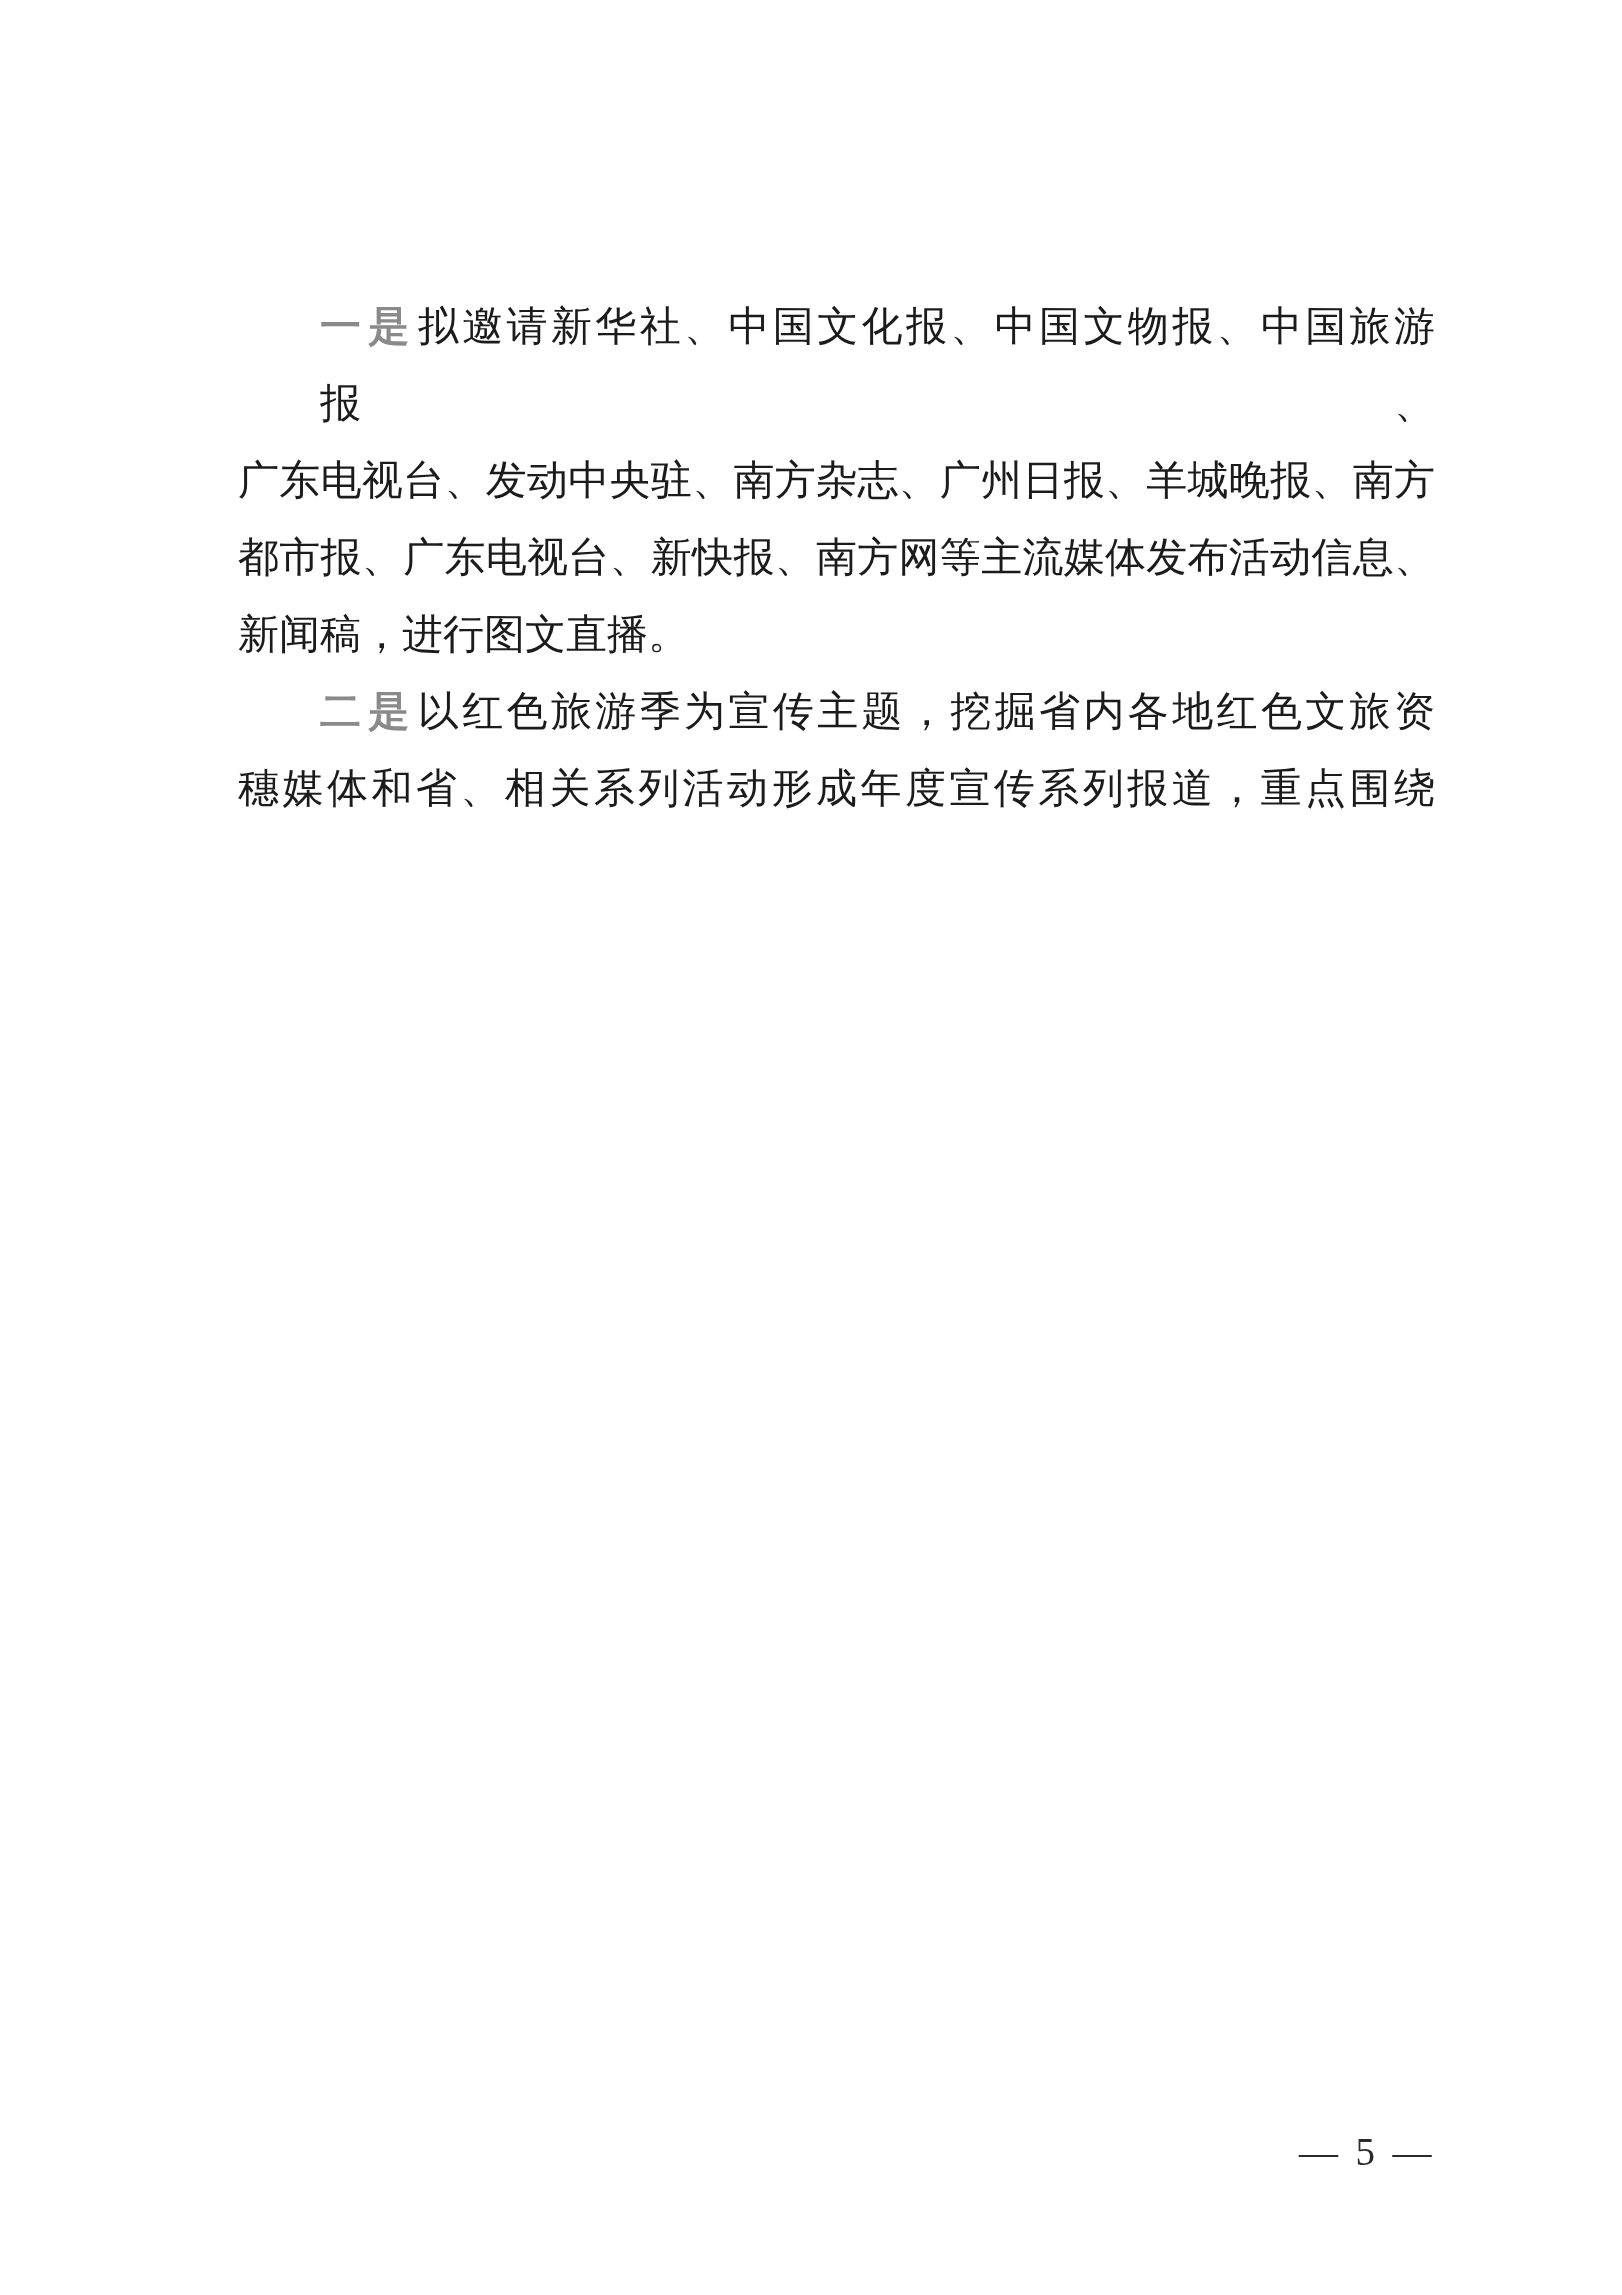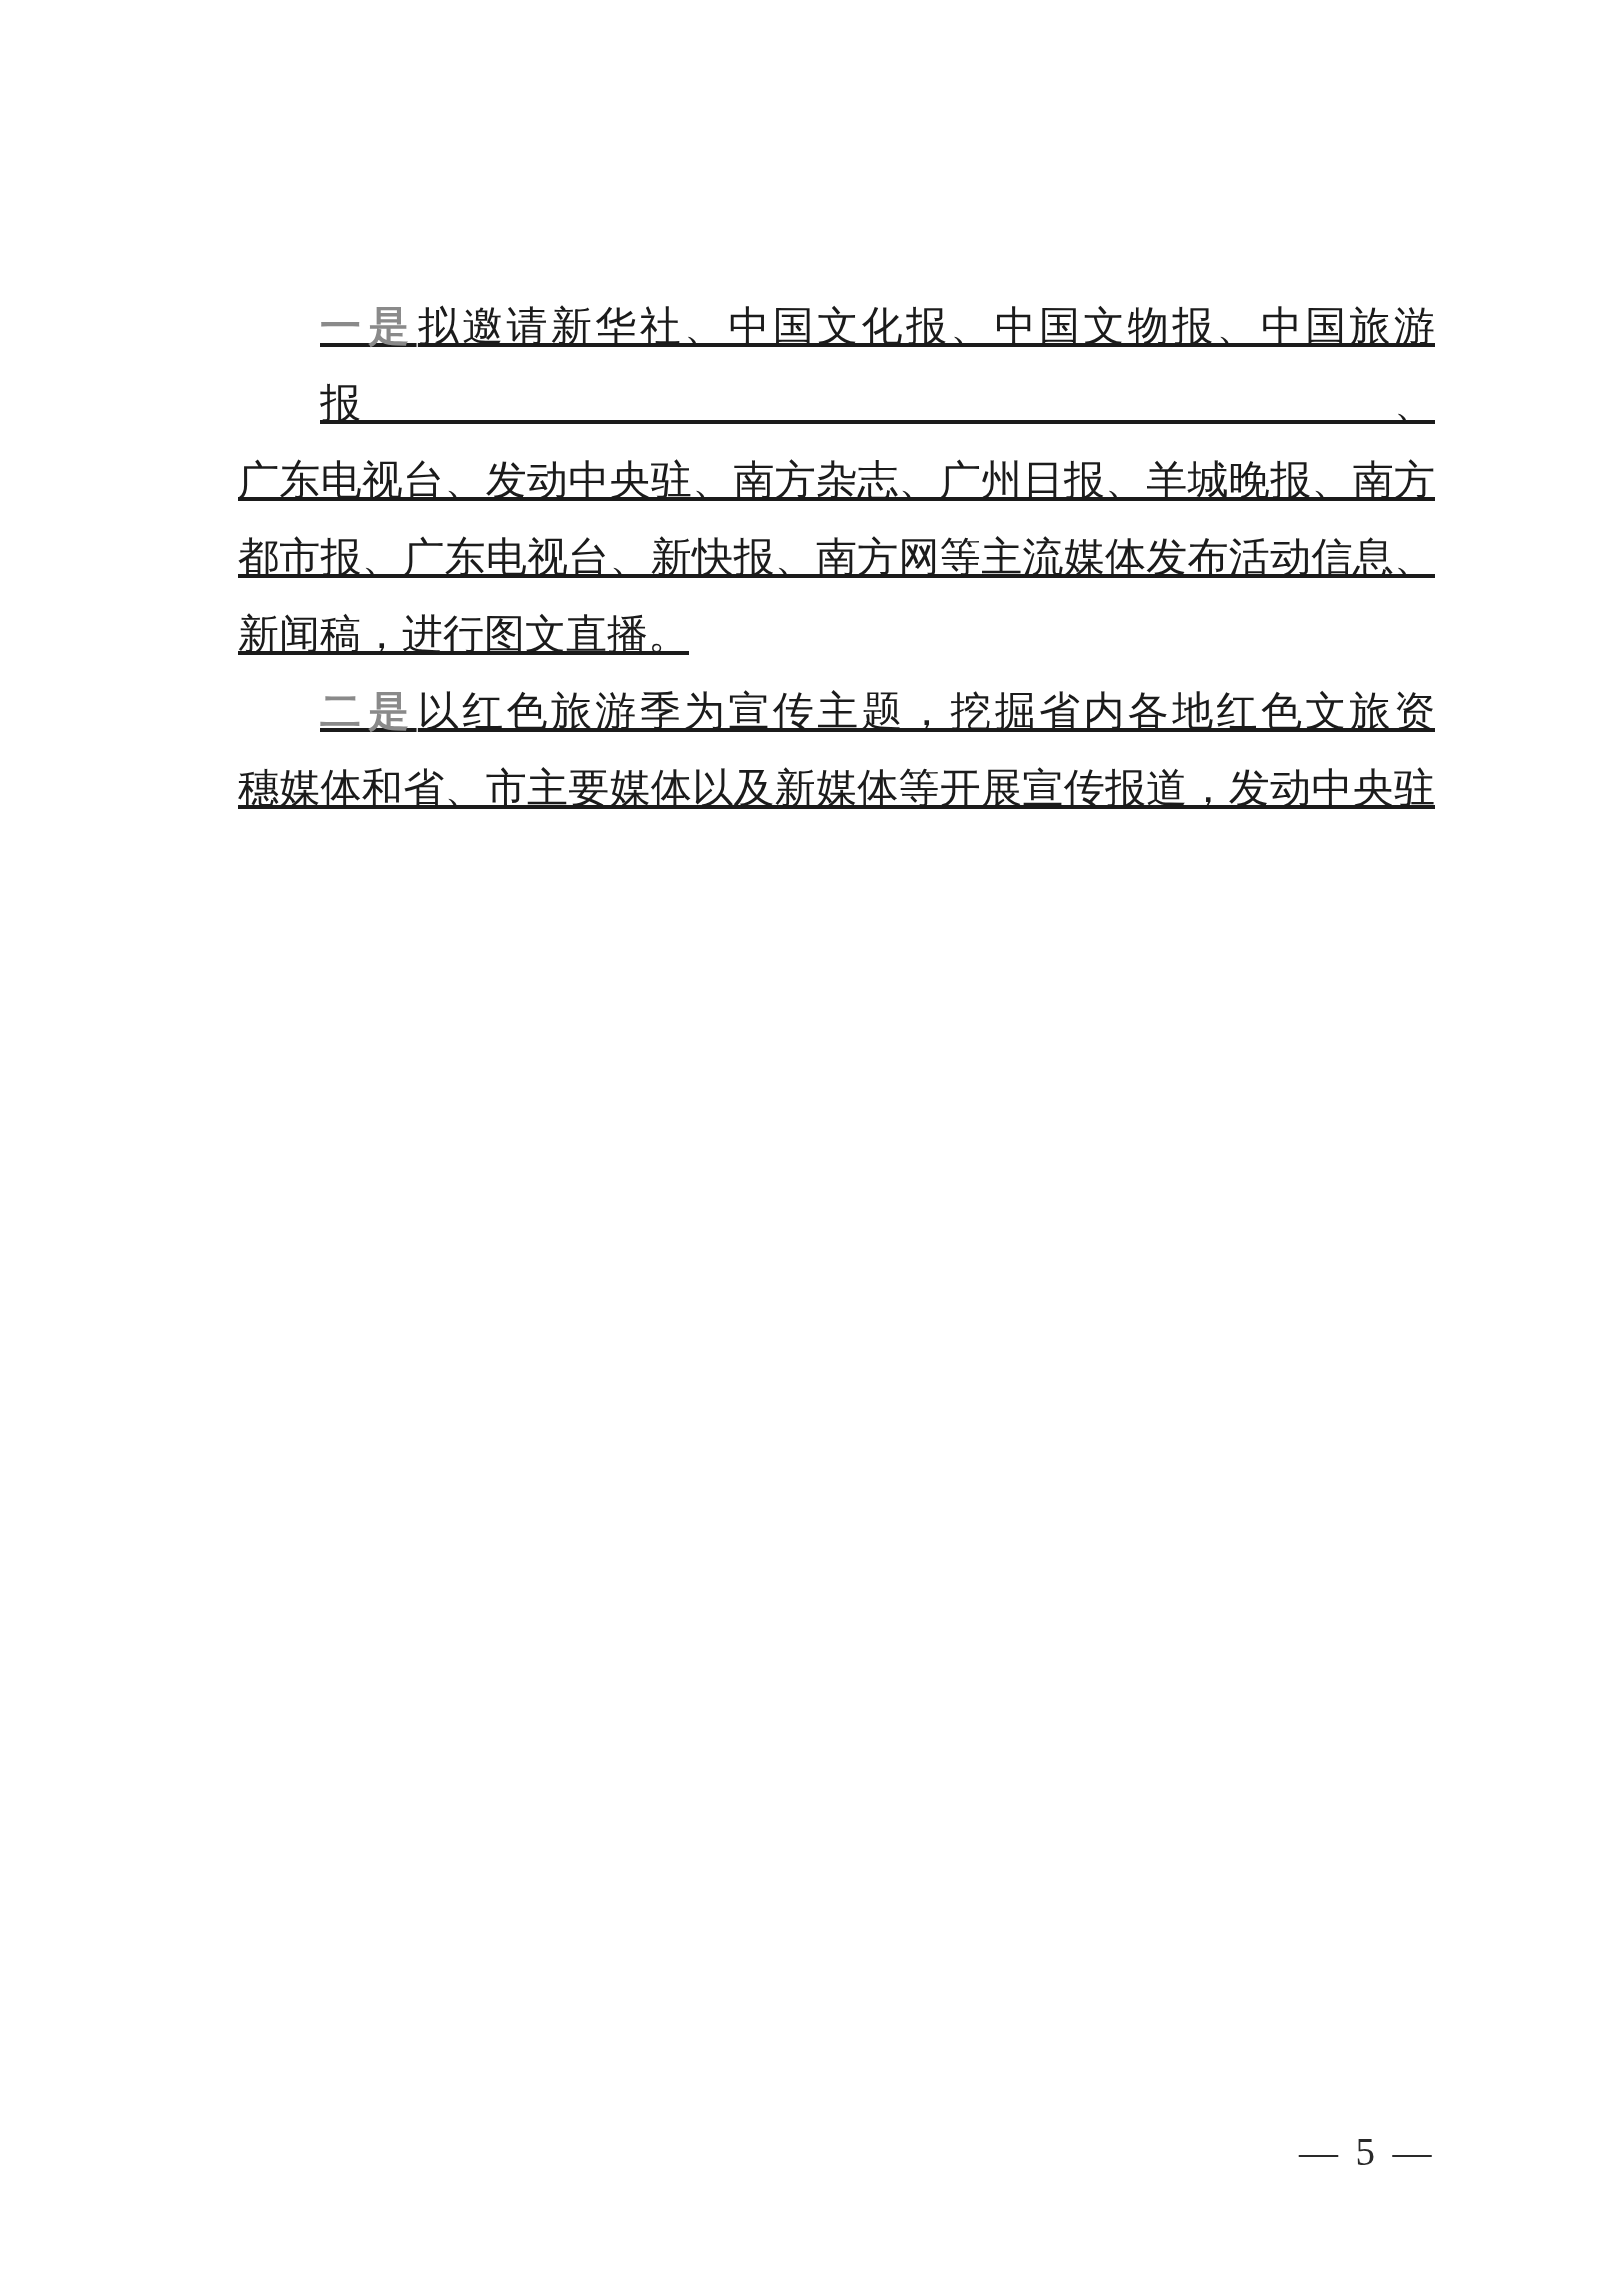--- a/index.html
+++ b/index.html
@@ -31,21 +31,20 @@
     line-height: 77px;
     font-family: "Liberation Serif", "DejaVu Serif", serif;
   }
   .para {
     margin: 0;
     padding: 0;
   }
   .line {
     display: block;
     white-space: nowrap;
-    text-decoration: underline;
   }
   .line.fill {
     white-space: normal;
     text-align: justify;
     text-align-last: justify;
   }
   .line.indent {
     padding-left: 82px; 
   }
   .lead {
@@ -75,21 +74,21 @@
 
     <p class="para">
       <span class="line indent fill"><span class="lead">一是</span><span>拟邀请新华社、中国文化报、中国文物报、中国旅游报、</span></span>
       <span class="line fill">广东电视台、发动中央驻、南方杂志、广州日报、羊城晚报、南方</span>
       <span class="line fill">都市报、广东电视台、新快报、南方网等主流媒体发布活动信息、</span>
       <span class="line">新闻稿，进行图文直播。</span>
     </p>
 
     <p class="para">
       <span class="line indent fill"><span class="lead">二是</span><span>以红色旅游季为宣传主题，挖掘省内各地红色文旅资</span></span>
-      <span class="line fill">穗媒体和省、市主要媒体以及新媒体等开展宣传报道，发动中央驻</span>
+      <span class="line fill">穗媒体和省、相关系列活动形成年度宣传系列报道，重点围绕</span>
     </p>
 
   </main>
 
   <div class="page-number">— 5 —</div>
 
 </div>
 
 
 </body></html>

